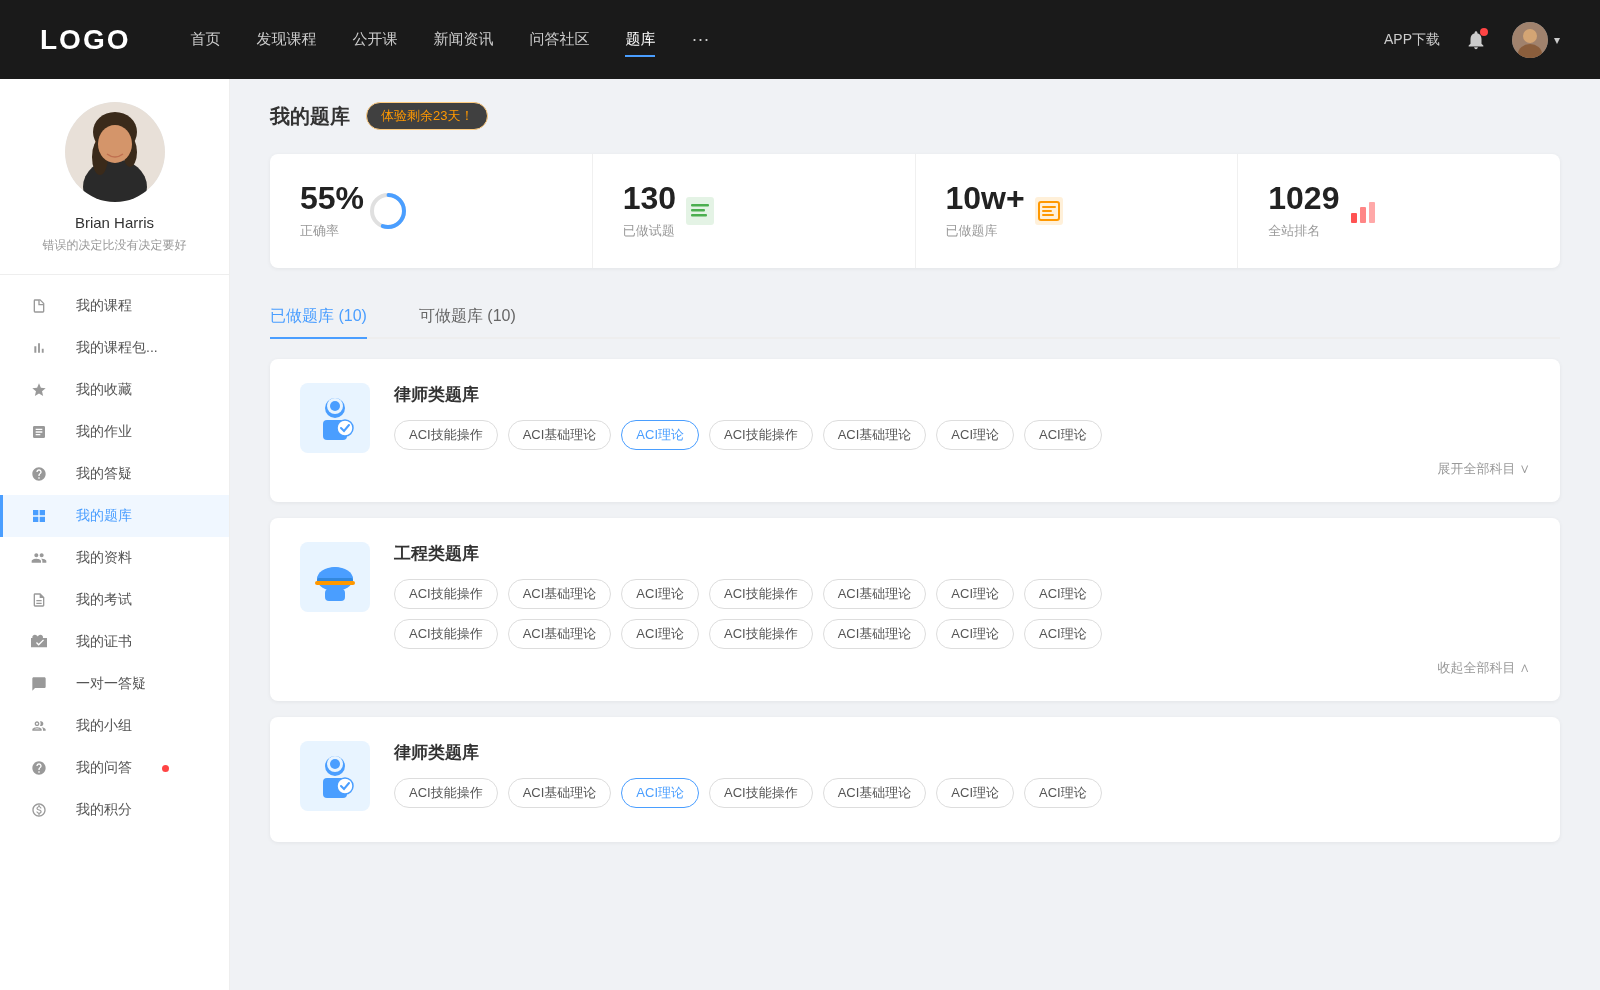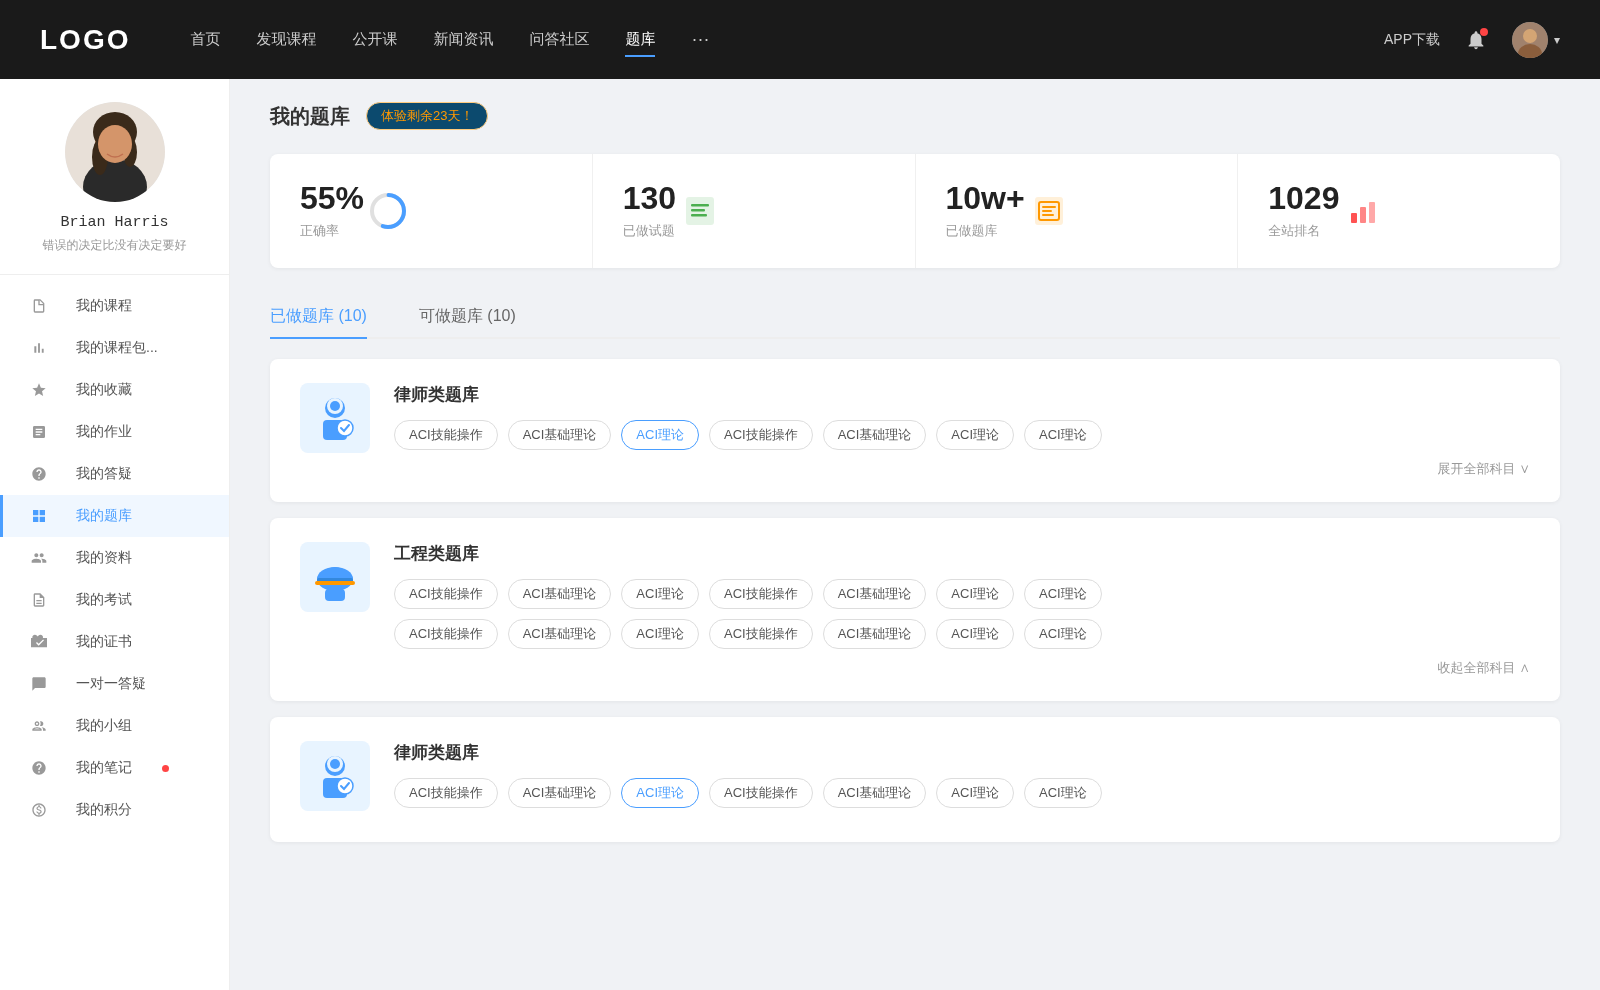--- a/index.html
+++ b/index.html
@@ -92,21 +92,20 @@
       background: white;
       min-height: calc(990px - 72px);
       padding: 30px 0 20px;
       flex-shrink: 0;
       border-right: 1px solid #eee;
     }
     .profile-section {
       text-align: center;
       padding: 0 20px 20px;
       border-bottom: 1px solid #eee;
-      font-family: Liberation Mono, monospace;
     }
     .profile-avatar {
       width: 100px; height: 100px;
       border-radius: 50%;
       background: #e8e8e8;
       margin: 0 auto 12px;
       overflow: hidden;
       display: flex; align-items: center; justify-content: center;
     }
     .profile-avatar svg { width: 100px; height: 100px; }
@@ -167,21 +166,21 @@
       align-items: center;
       gap: 16px;
       margin-bottom: 24px;
     }
     .page-title {
       font-size: 20px;
       font-weight: 600;
       color: #333;
     }
     .trial-badge {
-      background: #0c4a6e;
+      background: #404040;
       color: #ff9800;
       border: 1px solid #ffcc80;
       border-radius: 20px;
       padding: 4px 14px;
       font-size: 13px;
     }
 
     
     .stats-row {
       display: flex;
@@ -456,21 +455,21 @@
         </span>
         <span>我的小组</span>
       </div>
 
       <div class="menu-item">
         <span class="menu-icon">
           <svg width="16" height="16" viewBox="0 0 24 24" fill="#999">
               <path d="M12 2C6.48 2 2 6.48 2 12s4.48 10 10 10 10-4.48 10-10S17.52 2 12 2zm1 17h-2v-2h2v2zm2.07-7.75l-.9.92C13.45 12.9 13 13.5 13 15h-2v-.5c0-1.1.45-2.1 1.17-2.83l1.24-1.26c.37-.36.59-.86.59-1.41 0-1.1-.9-2-2-2s-2 .9-2 2H8c0-2.21 1.79-4 4-4s4 1.79 4 4c0 .88-.36 1.68-.93 2.25z"></path>
             </svg>
         </span>
-        <span>我的笔记</span>
+        <span>我的问答</span>
         <span class="menu-badge"></span>
       </div>
 
 
       <div class="menu-item">
         <span class="menu-icon">
           <svg width="16" height="16" viewBox="0 0 24 24" fill="#999">
               <path d="M12 2C6.48 2 2 6.48 2 12s4.48 10 10 10 10-4.48 10-10S17.52 2 12 2zm0 18c-4.41 0-8-3.59-8-8s3.59-8 8-8 8 3.59 8 8-3.59 8-8 8zm.31-8.86c-1.77-.45-2.34-.94-2.34-1.67 0-.84.79-1.43 2.1-1.43 1.38 0 1.9.66 1.94 1.64h1.71c-.05-1.34-.87-2.57-2.49-2.97V5H10.9v1.69c-1.51.32-2.72 1.3-2.72 2.81 0 1.79 1.49 2.69 3.66 3.21 1.95.46 2.34 1.15 2.34 1.87 0 .53-.39 1.39-2.1 1.39-1.6 0-2.23-.72-2.32-1.64H8.04c.1 1.7 1.36 2.66 2.86 2.97V19h2.34v-1.67c1.52-.29 2.72-1.16 2.73-2.77-.01-2.2-1.9-2.96-3.66-3.42z"></path>
             </svg>
         </span>

